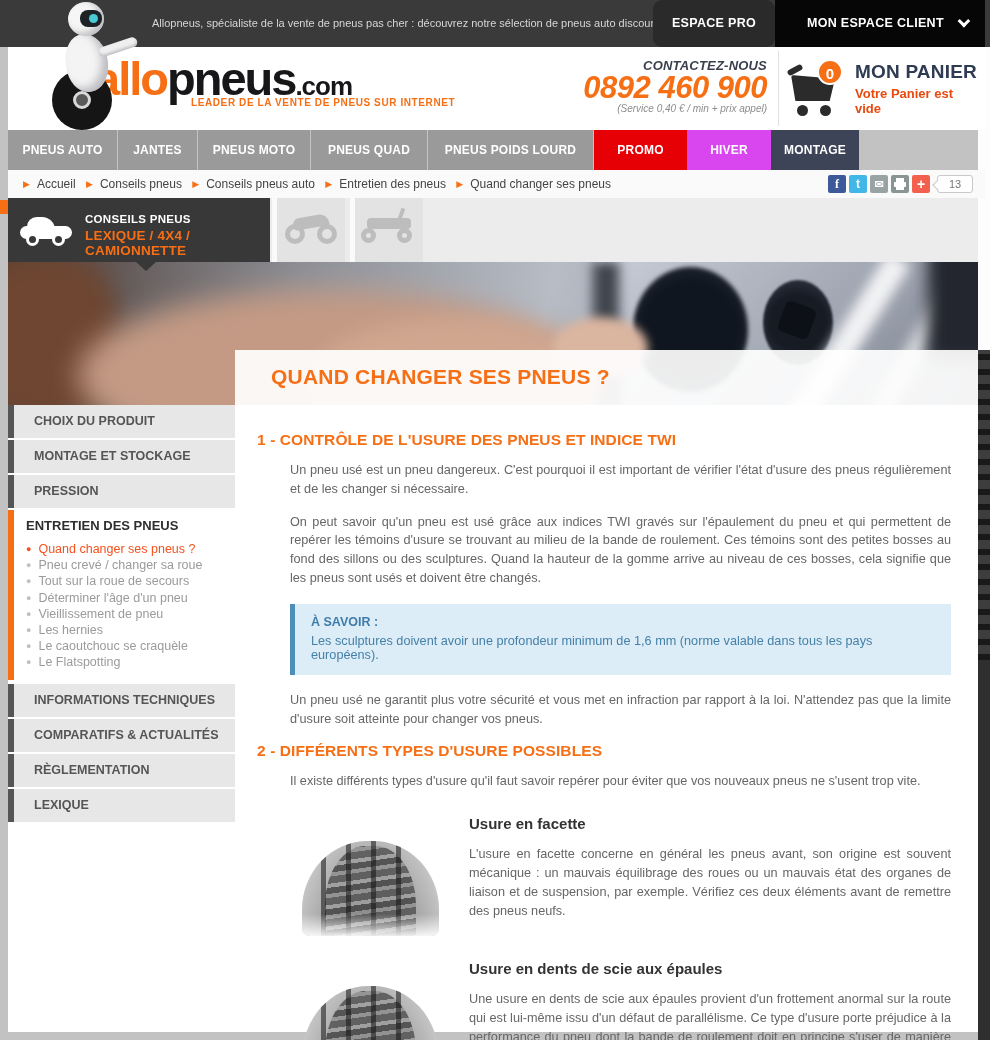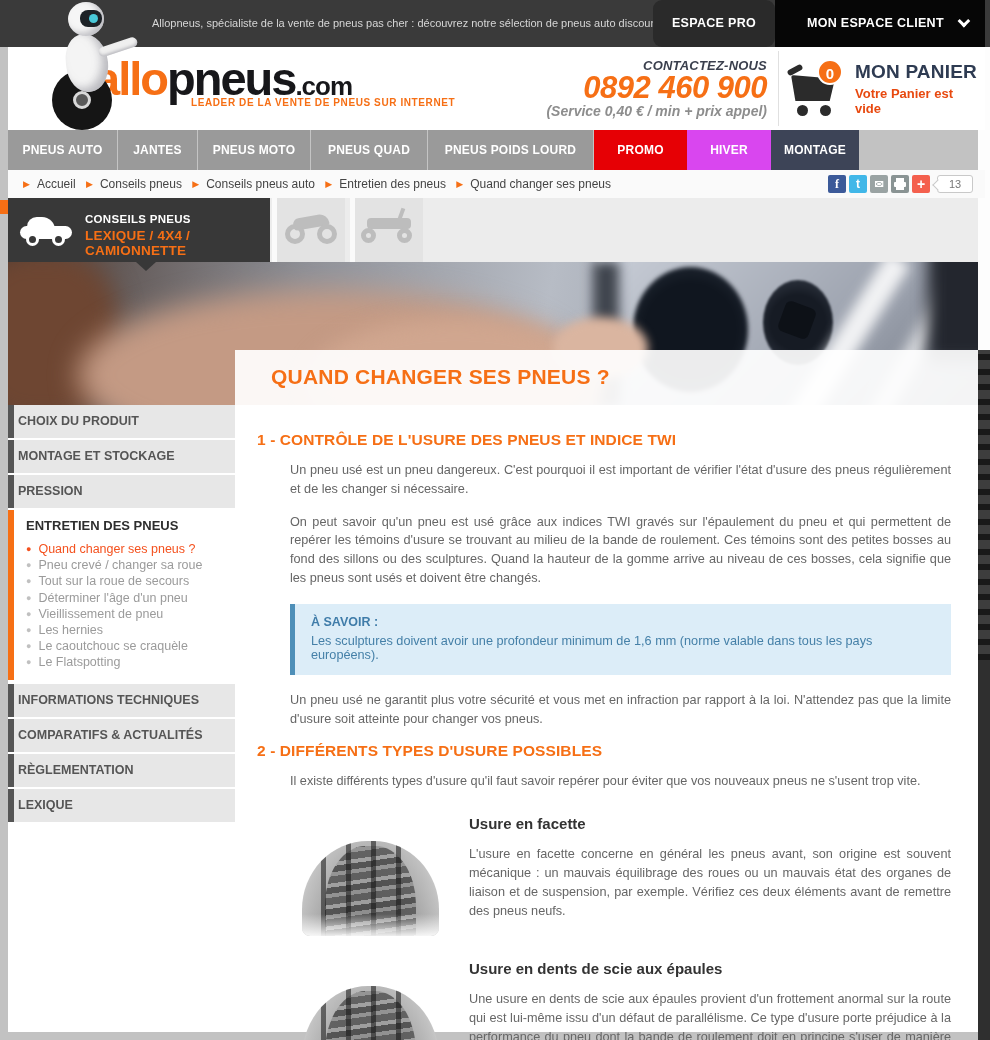--- a/index.html
+++ b/index.html
@@ -31,21 +31,21 @@
   
   .header { position:absolute; left:8px; top:47px; width:977px; height:83px; background:#fff; z-index:3; }
   .logo { position:absolute; left:86px; top:4px; white-space:nowrap; }
   .logo .allo { color:#f66f15; font-size:47px; font-weight:bold; letter-spacing:-2px; }
   .logo .pneus { color:#17171a; font-size:47px; font-weight:bold; letter-spacing:-2px; }
   .logo .dotcom { color:#17171a; font-size:26px; font-weight:bold; letter-spacing:-1px; }
   .logo-tagline { margin:-9px 0 0 97px; color:#f66f15; font-size:10px; font-weight:bold; letter-spacing:.6px; }
   .contact { position:absolute; right:218px; top:11px; text-align:right; font-style:italic; }
   .contact-label { color:#3a3f4d; font-size:13px; font-weight:bold; letter-spacing:.2px; }
   .contact-phone { color:#f66f15; font-size:31px; font-weight:bold; letter-spacing:-.5px; line-height:30px; }
-  .contact-note { color:#8d8d8d; font-size:14px; font-weight:bold; }
+  .contact-note { color:#8d8d8d; font-size:10px; font-weight:normal; }
   .header-divider { position:absolute; right:206px; top:4px; width:1px; height:75px; background:#e0e0e0; }
   .cart-zone { position:absolute; right:8px; top:14px; width:190px; cursor:pointer; }
   .cart-icon { position:absolute; left:0; top:2px; width:58px; height:52px; }
   .cart-basket { position:absolute; left:4px; top:12px; width:44px; height:26px; background:#2b2b2b; clip-path:polygon(0 0,100% 14%,88% 100%,10% 100%); border-radius:3px; }
   .cart-handle { position:absolute; left:0; top:4px; width:16px; height:6px; background:#2b2b2b; border-radius:3px; transform:rotate(-28deg); }
   .cart-wheel { position:absolute; width:11px; height:11px; background:#2b2b2b; border-radius:50%; top:42px; }
   .cart-wheel.w1 { left:10px; } .cart-wheel.w2 { left:33px; }
   .cart-badge { position:absolute; left:30px; top:-4px; width:26px; height:26px; background:#f66f15; border-radius:50%; color:#fff; font-weight:bold; font-size:15px; text-align:center; line-height:26px; border:2px solid #fff; }
   .cart-title { margin-left:68px; color:#2e3b52; font-size:19px; font-weight:bold; letter-spacing:.2px; }
   .cart-status { margin-left:68px; color:#e8490f; font-size:13px; font-weight:bold; margin-top:3px; }
@@ -116,21 +116,21 @@
   .h-dark { left:920px; top:-20px; width:90px; height:120px; background:#23262e; filter:blur(8px); }
   .h-groove { left:585px; top:0; width:26px; height:143px; background:#3f444d; filter:blur(6px); }
   .title-band { left:227px; top:88px; right:0; height:55px; background:rgba(255,255,255,.92); }
   .page-title { margin:15px 0 0 36px; color:#f66f15; font-size:21px; font-weight:bold; letter-spacing:.2px; }
 
   
   .wrap { position:absolute; left:8px; top:405px; width:970px; height:627px; background:#fff; display:flex; z-index:2; }
 
   
   .sidebar { width:227px; flex:none; }
-  .side-item { height:33px; margin-bottom:2px; background:#e7e7e7; border-left:6px solid #555; line-height:33px; padding-left:4px; font-weight:bold; font-size:12.5px; color:#555; cursor:pointer; white-space:nowrap; }
+  .side-item { height:33px; margin-bottom:2px; background:#e7e7e7; border-left:6px solid #555; line-height:33px; padding-left:20px; font-weight:bold; font-size:12.5px; color:#555; cursor:pointer; white-space:nowrap; }
   .active-section { border-left:6px solid #f66f15; background:#fff; margin-bottom:4px; }
   .active-title { height:30px; line-height:32px; padding-left:12px; font-weight:bold; font-size:13px; color:#2e2e2e; cursor:pointer; white-space:nowrap; }
   .sub-list { list-style:none; padding:2px 0 8px 12px; }
   .sub-list li { font-size:12.5px; color:#9b9b9b; line-height:15.2px; cursor:pointer; white-space:nowrap; }
   .sub-list .bullet { color:#c0c0c0; font-size:9px; margin-right:7px; position:relative; top:-1px; }
   .sub-list li.current { color:#f4511e; }
   .sub-list li.current .bullet { color:#f4511e; }
 
   
   .main { flex:1; padding:12px 14px 0 22px; min-width:0; }

